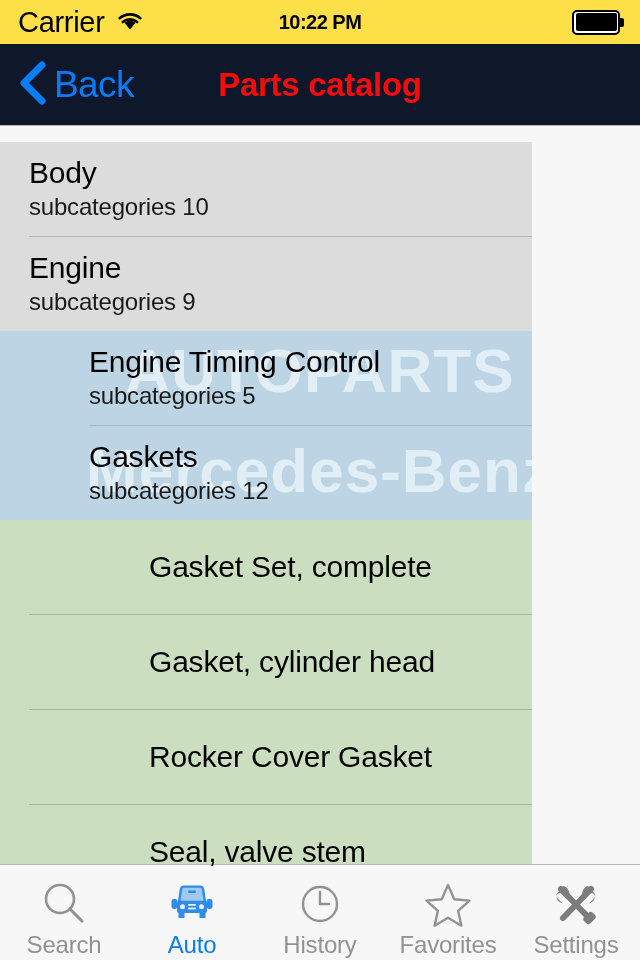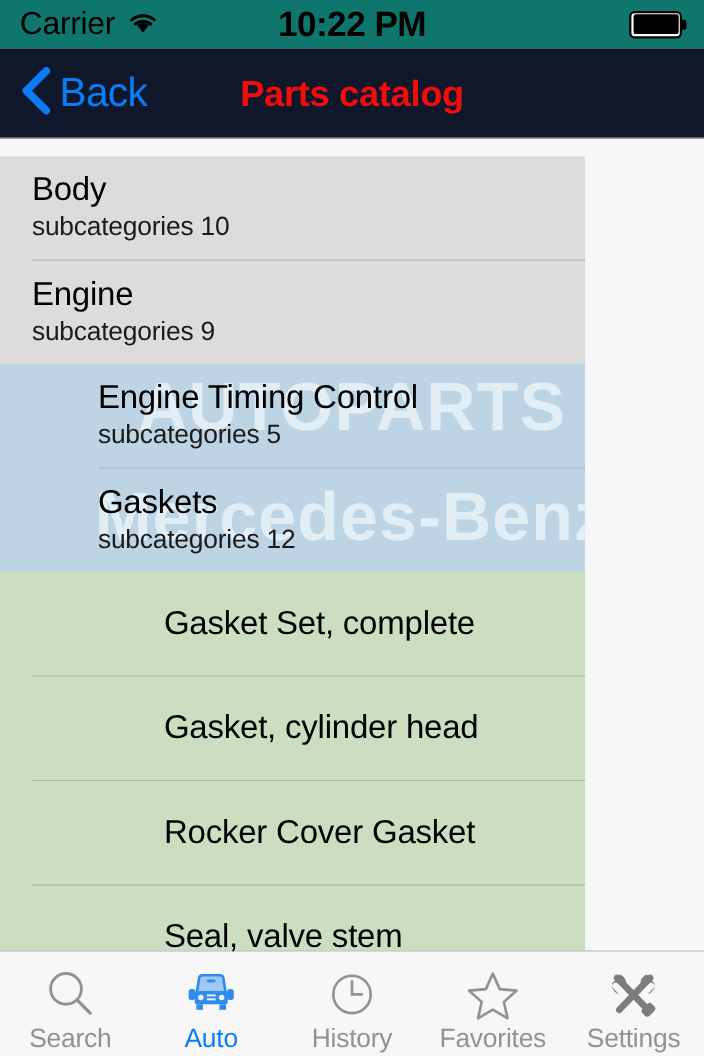--- a/index.html
+++ b/index.html
@@ -7,29 +7,29 @@
     width:640px; height:960px;
     font-family:"Liberation Sans", sans-serif;
     background:#f7f7f7;
     overflow:hidden;
   }
   #phone { position:relative; width:640px; height:960px; background:#f7f7f7; }
 
   
   .statusbar {
     position:absolute; top:0; left:0; width:640px; height:44px;
-    background:#0f766e;
+    background:#fde047;
     display:flex; align-items:center;
   }
   .sb-left { position:absolute; left:18px; display:flex; align-items:center; gap:10px; }
   .sb-carrier { font-size:29px; color:#000; letter-spacing:-0.3px; }
   .wifi-icon { display:block; }
   .sb-time {
     position:absolute; left:0; width:640px; text-align:center;
-    font-size:32px; font-weight:bold; color:#000; letter-spacing:-0.5px;
+    font-size:20px; font-weight:bold; color:#000; letter-spacing:-0.5px;
   }
   .sb-right { position:absolute; right:16px; display:flex; align-items:center; }
   .battery { position:relative; width:52px; height:25px; }
   .battery-body {
     position:absolute; left:0; top:0; width:48px; height:25px;
     border:2.5px solid #000; border-radius:5px; background:#fff;
   }
   .battery-fill {
     position:absolute; left:3.5px; top:3.5px; width:41px; height:18px;
     background:#000; border-radius:2px;

